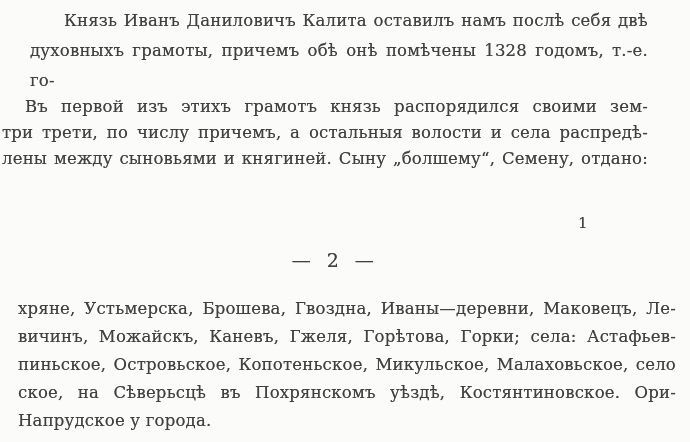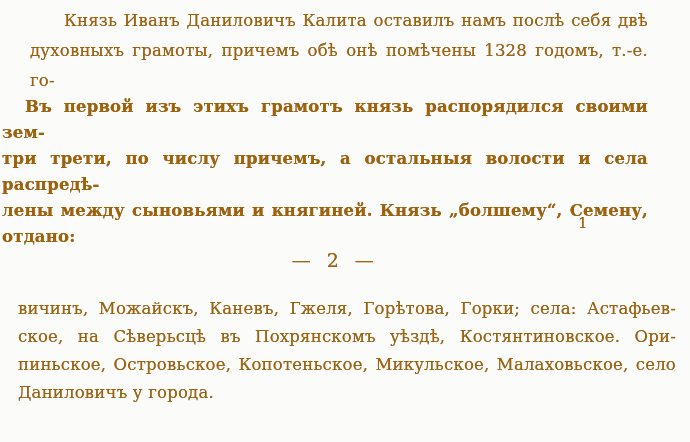--- a/index.html
+++ b/index.html
@@ -9,38 +9,38 @@
     height: 442px;
     overflow: hidden;
     background: #fbfbfa;
   }
   .scan {
     position: relative;
     width: 690px;
     height: 394px;
     background: #fbfbfa;
     font-family: "DejaVu Serif", serif;
-    color: #a16207;
+    color: #404040;
     font-size: 16.5px;
     text-shadow: 0 0 0.4px rgba(45,40,35,0.55);
   }
   .block { position: absolute; }
   .line {
     text-align: justify;
     text-align-last: justify;
     letter-spacing: 0.2px;
   }
   .lastline { text-align-last: left; }
 
   .para1 { left: 30px; top: 6px; width: 618px; }
   .para1 .line { line-height: 30px; }
   .para1 .firstline { text-indent: 34px; }
 
   .para2 { left: 2px; top: 94px; width: 646px; }
-  .para2 .line { line-height: 26px; font-weight: bold; }
+  .para2 .line { line-height: 26px; }
   .para2 .firstline { text-indent: 23px; }
 
   .signature {
     position: absolute;
     left: 578px;
     top: 214px;
     font-size: 15px;
     line-height: 18px;
   }
   .pagenum {
@@ -64,27 +64,28 @@
 <div class="scan">
 
   <section class="block para1">
     <div class="line firstline">Князь Иванъ Даниловичъ Калита оставилъ намъ послѣ себя двѣ</div>
     <div class="line">духовныхъ грамоты, причемъ обѣ онѣ помѣчены 1328 годомъ, т.-е. го-</div>
   </section>
 
   <section class="block para2">
     <div class="line firstline">Въ первой изъ этихъ грамотъ князь распорядился своими зем-</div>
     <div class="line">три трети, по числу причемъ, а остальныя волости и села распредѣ-</div>
-    <div class="line">лены между сыновьями и княгиней. Князь „болшему“, Семену, отдано:</div>
+    <div class="line">лены между сыновьями и княгиней. Сыну „болшему“, Семену, отдано:</div>
   </section>
 
   <div class="signature">1</div>
 
   <div class="pagenum">— 2 —</div>
 
   <section class="block para3">
+    <div class="line">хряне, Устьмерска, Брошева, Гвоздна, Иваны—деревни, Маковецъ, Ле-</div>
     <div class="line">вичинъ, Можайскъ, Каневъ, Гжеля, Горѣтова, Горки; села: Астафьев-</div>
+    <div class="line">пиньское, Островьское, Копотеньское, Микульское, Малаховьское, село</div>
     <div class="line">ское, на Сѣверьсцѣ въ Похрянскомъ уѣздѣ, Костянтиновское. Ори-</div>
-    <div class="line">пиньское, Островьское, Копотеньское, Микульское, Малаховьское, село</div>
-    <div class="line lastline">Даниловичъ у города.</div>
+    <div class="line lastline">Напрудское у города.</div>
   </section>
 
 </div>
 
 </body></html>

